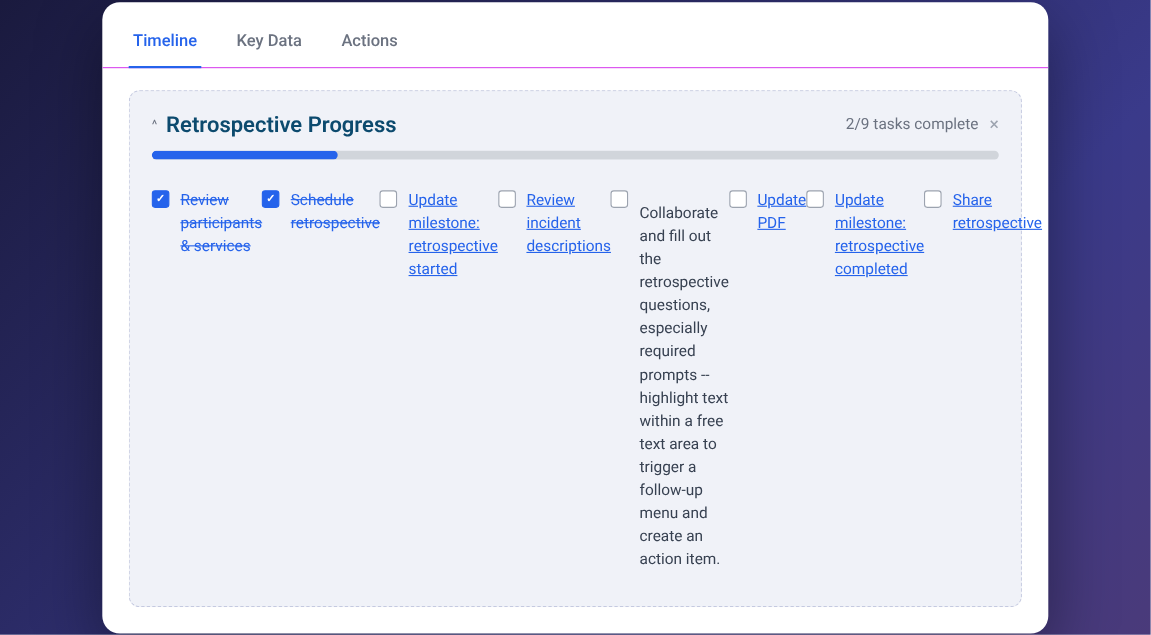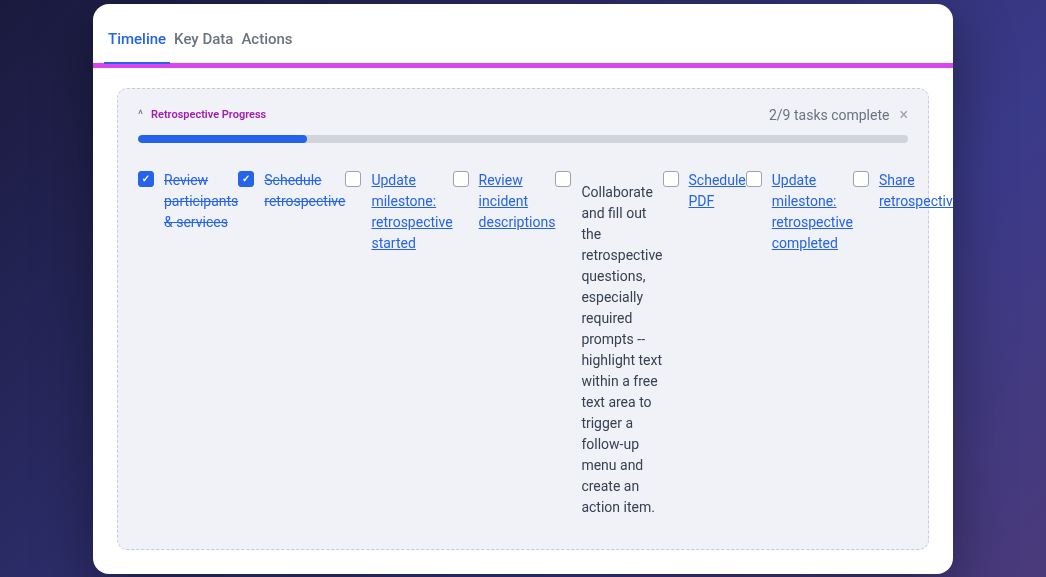--- a/index.html
+++ b/index.html
@@ -19,22 +19,23 @@
       border-radius: 16px;
       width: 860px;
       min-height: 500px;
       box-shadow: 0 20px 60px rgba(0,0,0,0.4);
       overflow: hidden;
       padding: 0;
     }
 
     .tabs {
       display: flex;
-      padding: 18px 11px 0;
-      border-bottom: 5px solid #d946ef;
+      padding: 18px 24px 0;
+      border-bottom: 1px solid #d946ef;
+      gap: 28px;
     }
 
     .tab {
       padding: 8px 4px 14px;
       font-size: 15px;
       font-weight: 500;
       cursor: pointer;
       color: #6b7280;
       border-bottom: 2px solid transparent;
       margin-bottom: -1px;
@@ -68,23 +69,23 @@
       align-items: center;
       gap: 8px;
     }
 
     .chevron-icon {
       color: #6b7280;
       font-size: 12px;
     }
 
     .progress-title {
-      font-size: 11px;
+      font-size: 20px;
       font-weight: 600;
-      color: #a21caf;
+      color: #0c4a6e;
     }
 
     .progress-status {
       display: flex;
       align-items: center;
       gap: 10px;
       color: #6b7280;
       font-size: 14px;
     }
 
@@ -209,21 +210,21 @@
           <div class="task-item">
             <div class="task-checkbox"></div>
             <span class="task-label">Review incident descriptions</span>
           </div>
           <div class="task-item">
             <div class="task-checkbox"></div>
             <span class="task-label plain">Collaborate and fill out the retrospective questions, especially required prompts -- highlight text within a free text area to trigger a follow-up menu and create an action item.</span>
           </div>
           <div class="task-item">
             <div class="task-checkbox"></div>
-            <span class="task-label">Schedule PDF</span>
+            <span class="task-label">Update PDF</span>
           </div>
           <div class="task-item">
             <div class="task-checkbox"></div>
             <span class="task-label">Update milestone: retrospective completed</span>
           </div>
           <div class="task-item">
             <div class="task-checkbox"></div>
             <span class="task-label">Share retrospective</span>
           </div>
         </div>

